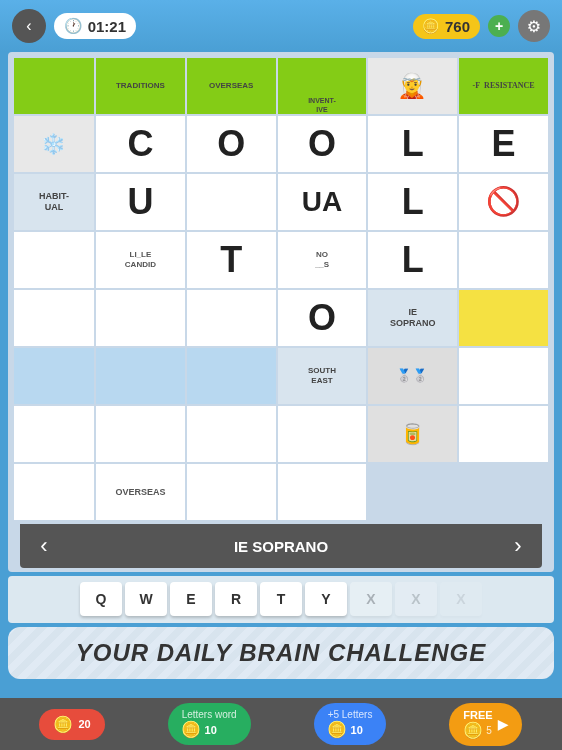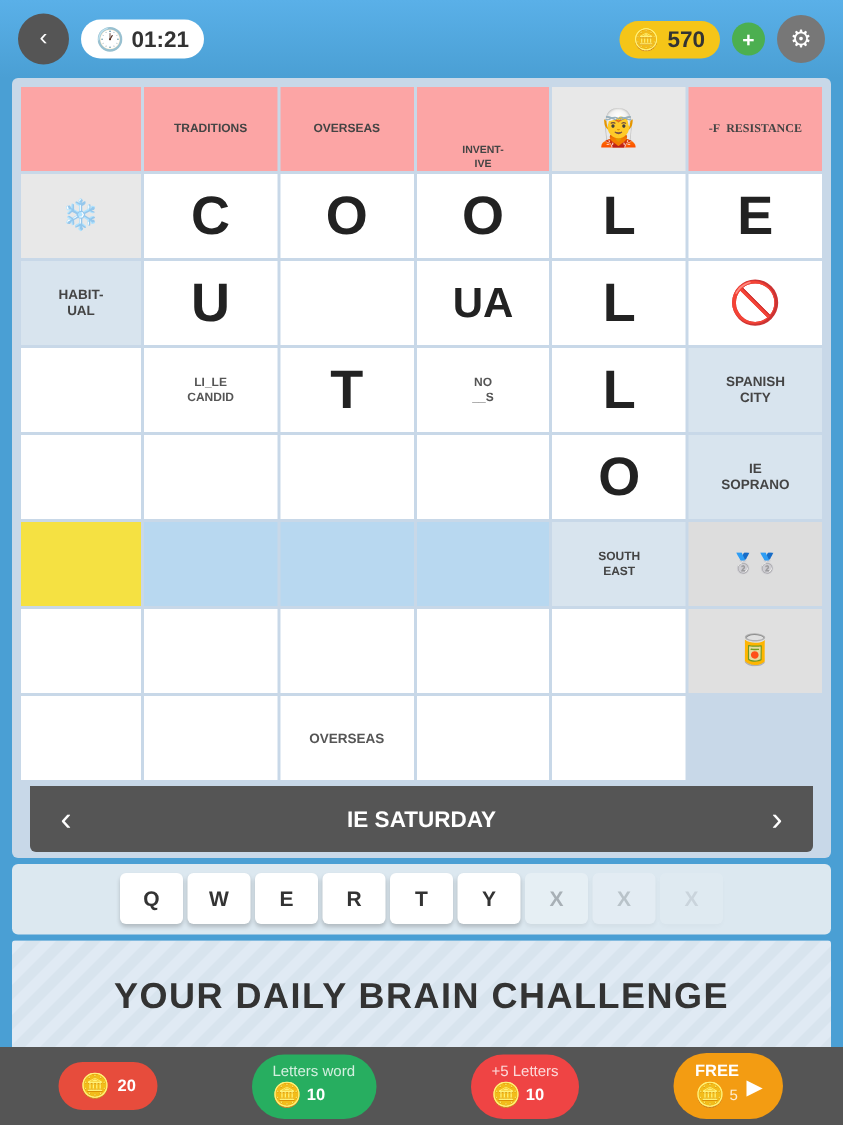--- a/index.html
+++ b/index.html
@@ -97,21 +97,21 @@
       justify-content: center;
       font-size: 11px;
       font-weight: bold;
       color: #333;
       text-align: center;
       line-height: 1.2;
       position: relative;
       min-height: 44px;
     }
     .cell.header {
-      background: #fca5a5;
+      background: #84cc16;
       font-size: 9px;
       color: #444;
       font-weight: bold;
       text-transform: uppercase;
     }
     .cell.label {
       background: #d8e4ee;
       font-size: 9px;
       color: #444;
       font-weight: bold;
@@ -177,25 +177,26 @@
       display: flex; align-items: center; justify-content: center;
       font-size: 14px; font-weight: bold; color: #333;
       box-shadow: 0 2px 3px rgba(0,0,0,0.2);
       cursor: pointer;
     }
 
     
     .challenge-area {
       background: #e8f0f8;
       margin: 4px 8px 0;
-      padding: 24px;
-      border-radius: 2px;
+      padding: 12px;
+      border-radius: 12px;
       text-align: center;
       background-image: linear-gradient(135deg, #e0eaf4 25%, #d8e4ee 25%, #d8e4ee 50%, #e0eaf4 50%, #e0eaf4 75%, #d8e4ee 75%);
       background-size: 20px 20px;
+      font-style: italic;
     }
     .challenge-text {
       font-size: 24px;
       font-weight: 900;
       color: #333;
       letter-spacing: 1px;
     }
 
     
     .action-bar {
@@ -210,21 +211,21 @@
       padding: 0 8px;
     }
     .action-btn {
       background: #e74c3c;
       border-radius: 24px;
       padding: 6px 14px;
       display: flex; align-items: center; gap: 5px;
       cursor: pointer;
     }
     .action-btn.green { background: #27ae60; }
-    .action-btn.blue { background: #ef4444; }
+    .action-btn.blue { background: #3b82f6; }
     .action-btn.gold { background: #f39c12; }
     .action-btn-text { color: white; font-size: 11px; font-weight: bold; text-align: center; }
     .action-btn-sub { color: rgba(255,255,255,0.8); font-size: 10px; }
 
     .no-block {
       background: white;
       color: #e74c3c;
       font-size: 28px;
       display: flex; align-items: center; justify-content: center;
     }
@@ -236,21 +237,21 @@
   <div class="top-bar-left">
     <div class="back-btn">‹</div>
     <div class="timer-box">
       <span class="timer-icon">🕐</span>
       <span>01:21</span>
     </div>
   </div>
   <div class="top-bar-right">
     <div class="coins-box">
       <span class="coin-icon">🪙</span>
-      <span>570</span>
+      <span>760</span>
     </div>
     <div class="plus-btn">+</div>
     <div class="settings-btn">⚙</div>
   </div>
 </div>
 
 <div class="puzzle-area">
   <div class="grid-container">
     <div class="grid">
 
@@ -276,21 +277,20 @@
       <div class="cell big-letter" style="font-size:28px;">UA</div>
       <div class="cell big-letter">L</div>
       <div class="cell no-block">🚫</div>
 
       <div class="cell"></div>
       <div class="cell" style="font-size:8px;color:#555;line-height:1.3;">LI_LE<br>CANDID</div>
       <div class="cell big-letter">T</div>
       <div class="cell" style="font-size:8px;color:#555;line-height:1.3;">NO<br>__S</div>
       <div class="cell big-letter">L</div>
 
-      <div class="cell label">SPANISH<br>CITY</div>
       <div class="cell"></div>
       <div class="cell"></div>
       <div class="cell"></div>
       <div class="cell"></div>
       <div class="cell big-letter">O</div>
 
       <div class="cell label">IE<br>SOPRANO</div>
       <div class="cell yellow"></div>
       <div class="cell light-blue"></div>
       <div class="cell light-blue"></div>
@@ -309,21 +309,21 @@
       <div class="cell"></div>
       <div class="cell" style="font-size:9px;font-weight:bold;color:#555;">OVERSEAS</div>
       <div class="cell"></div>
       <div class="cell"></div>
 
     </div>
   </div>
 
   <div class="bottom-nav">
     <div class="nav-arrow">‹</div>
-    <div class="nav-label">IE SATURDAY</div>
+    <div class="nav-label">IE SOPRANO</div>
     <div class="nav-arrow">›</div>
   </div>
 </div>
 
 <div class="keyboard-area">
   <div class="keyboard-row">
     <div class="key">Q</div>
     <div class="key">W</div>
     <div class="key">E</div>
     <div class="key">R</div>

